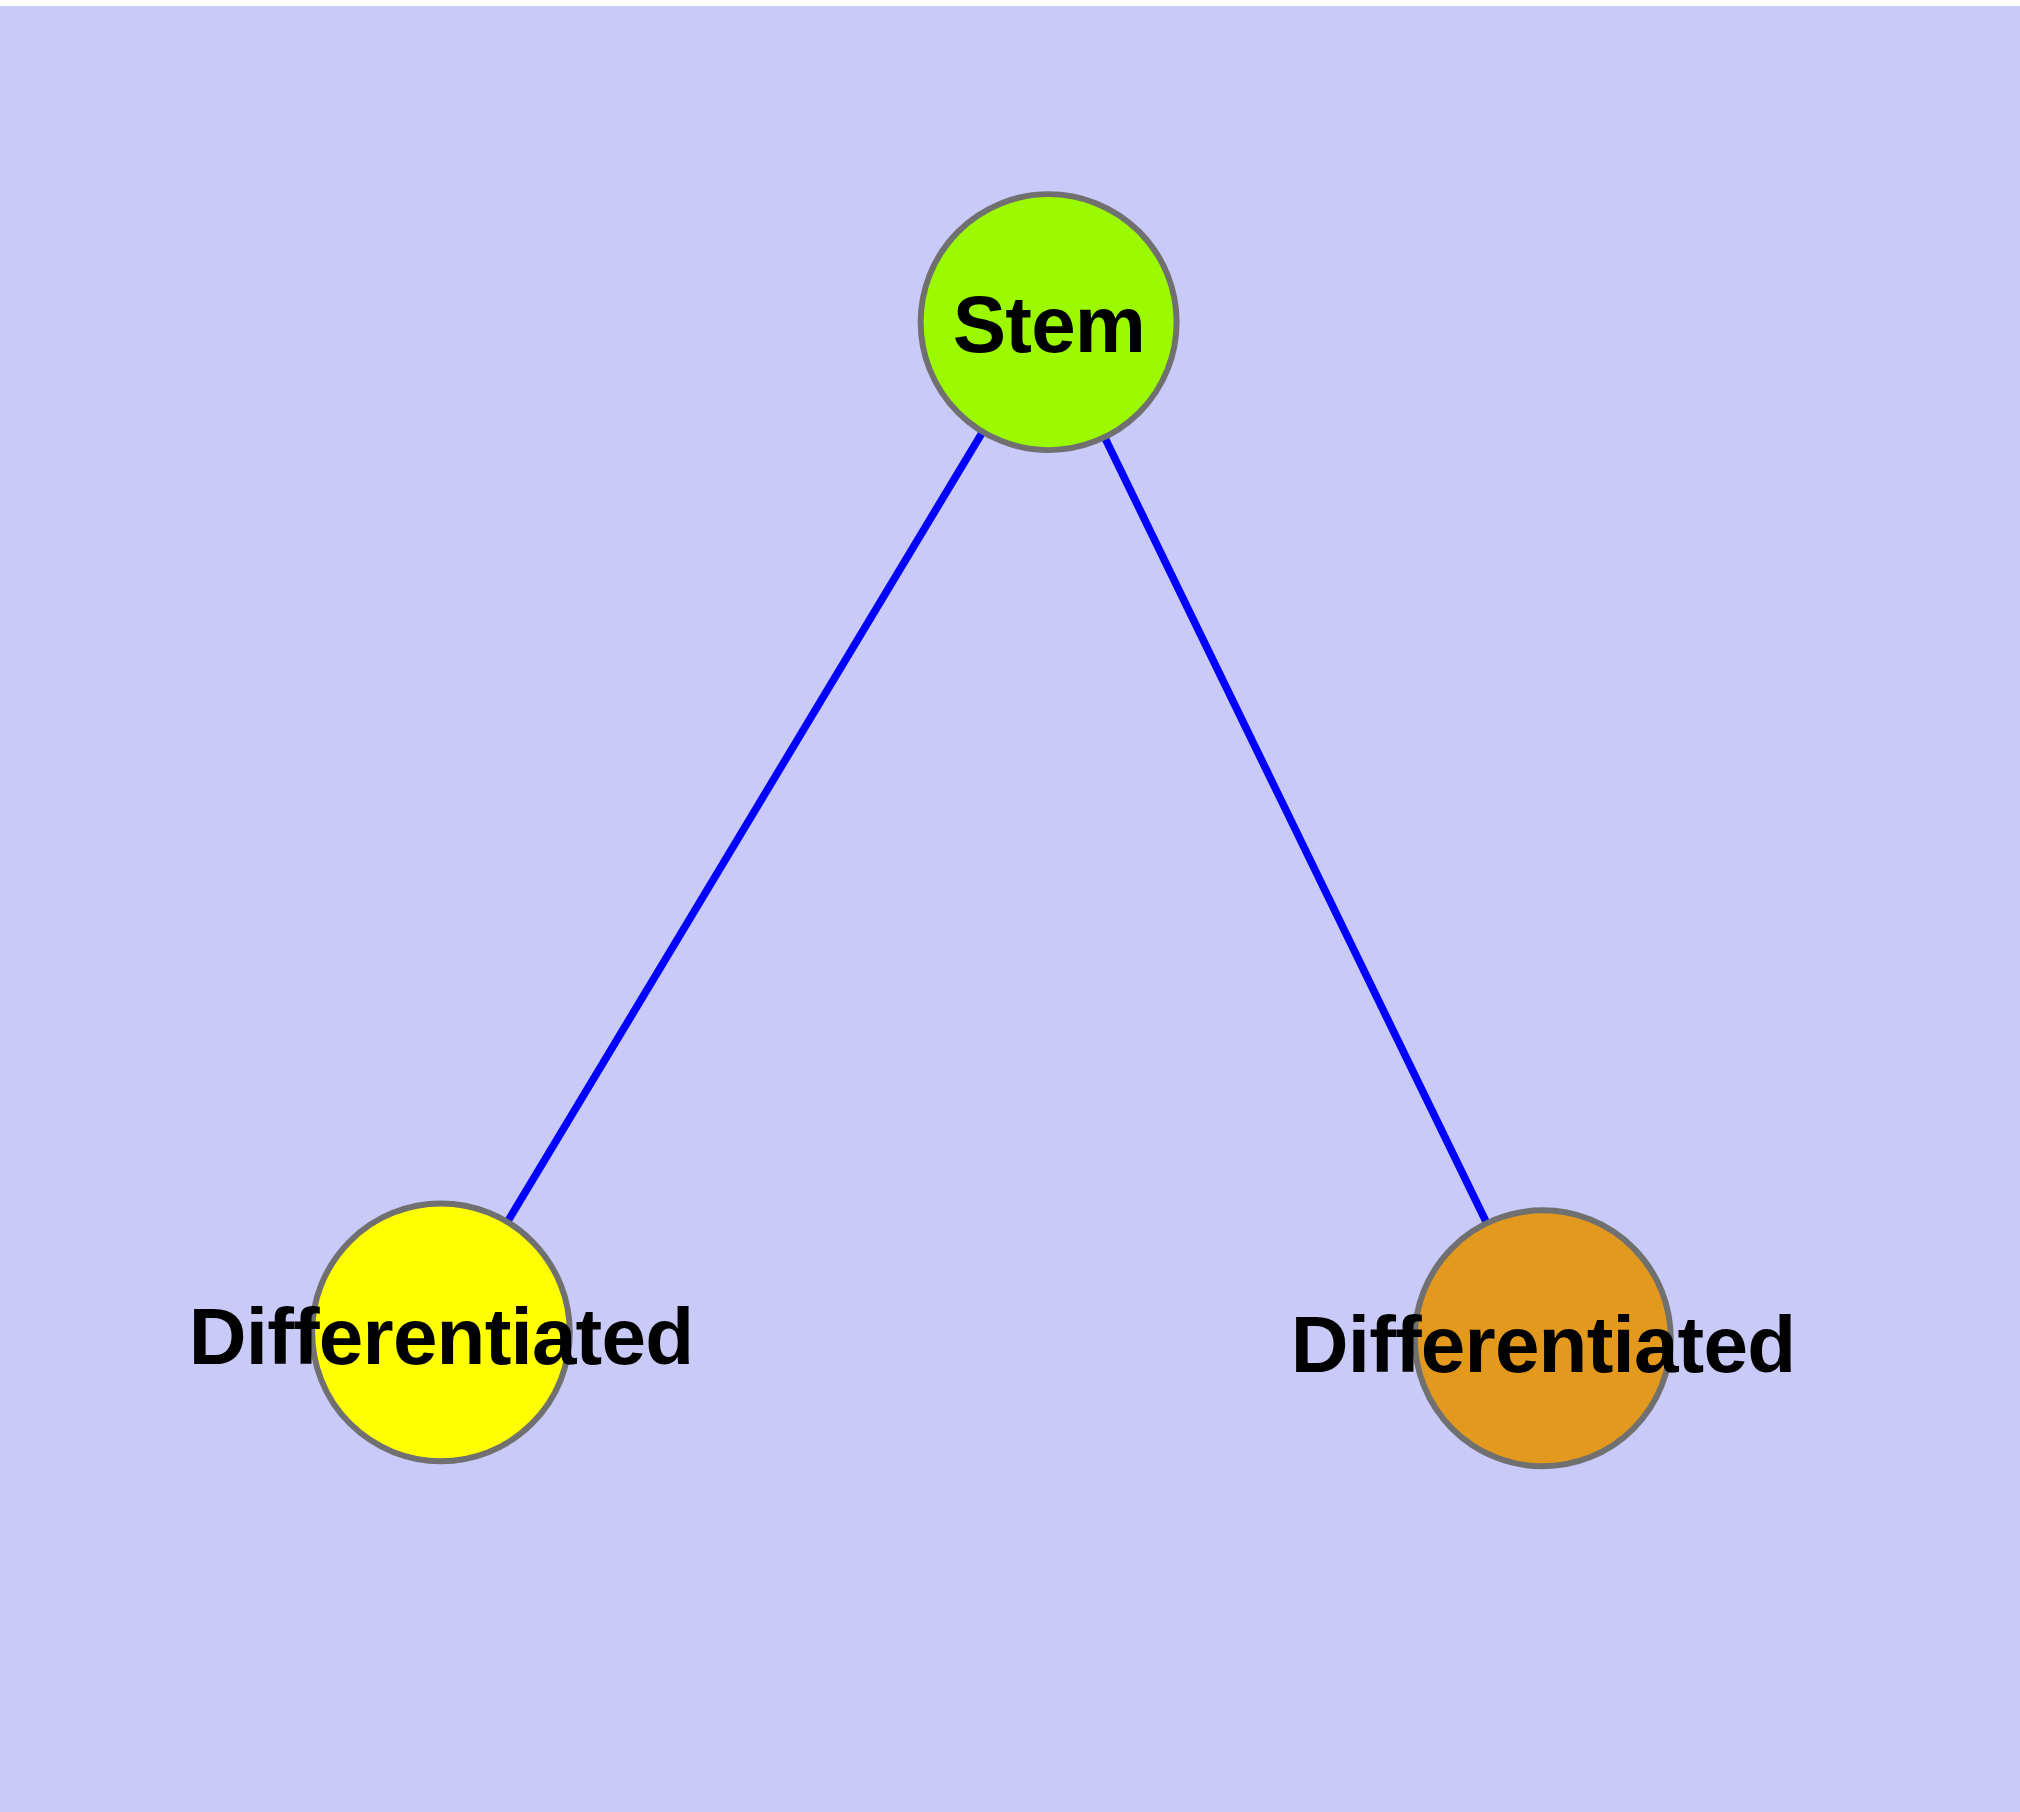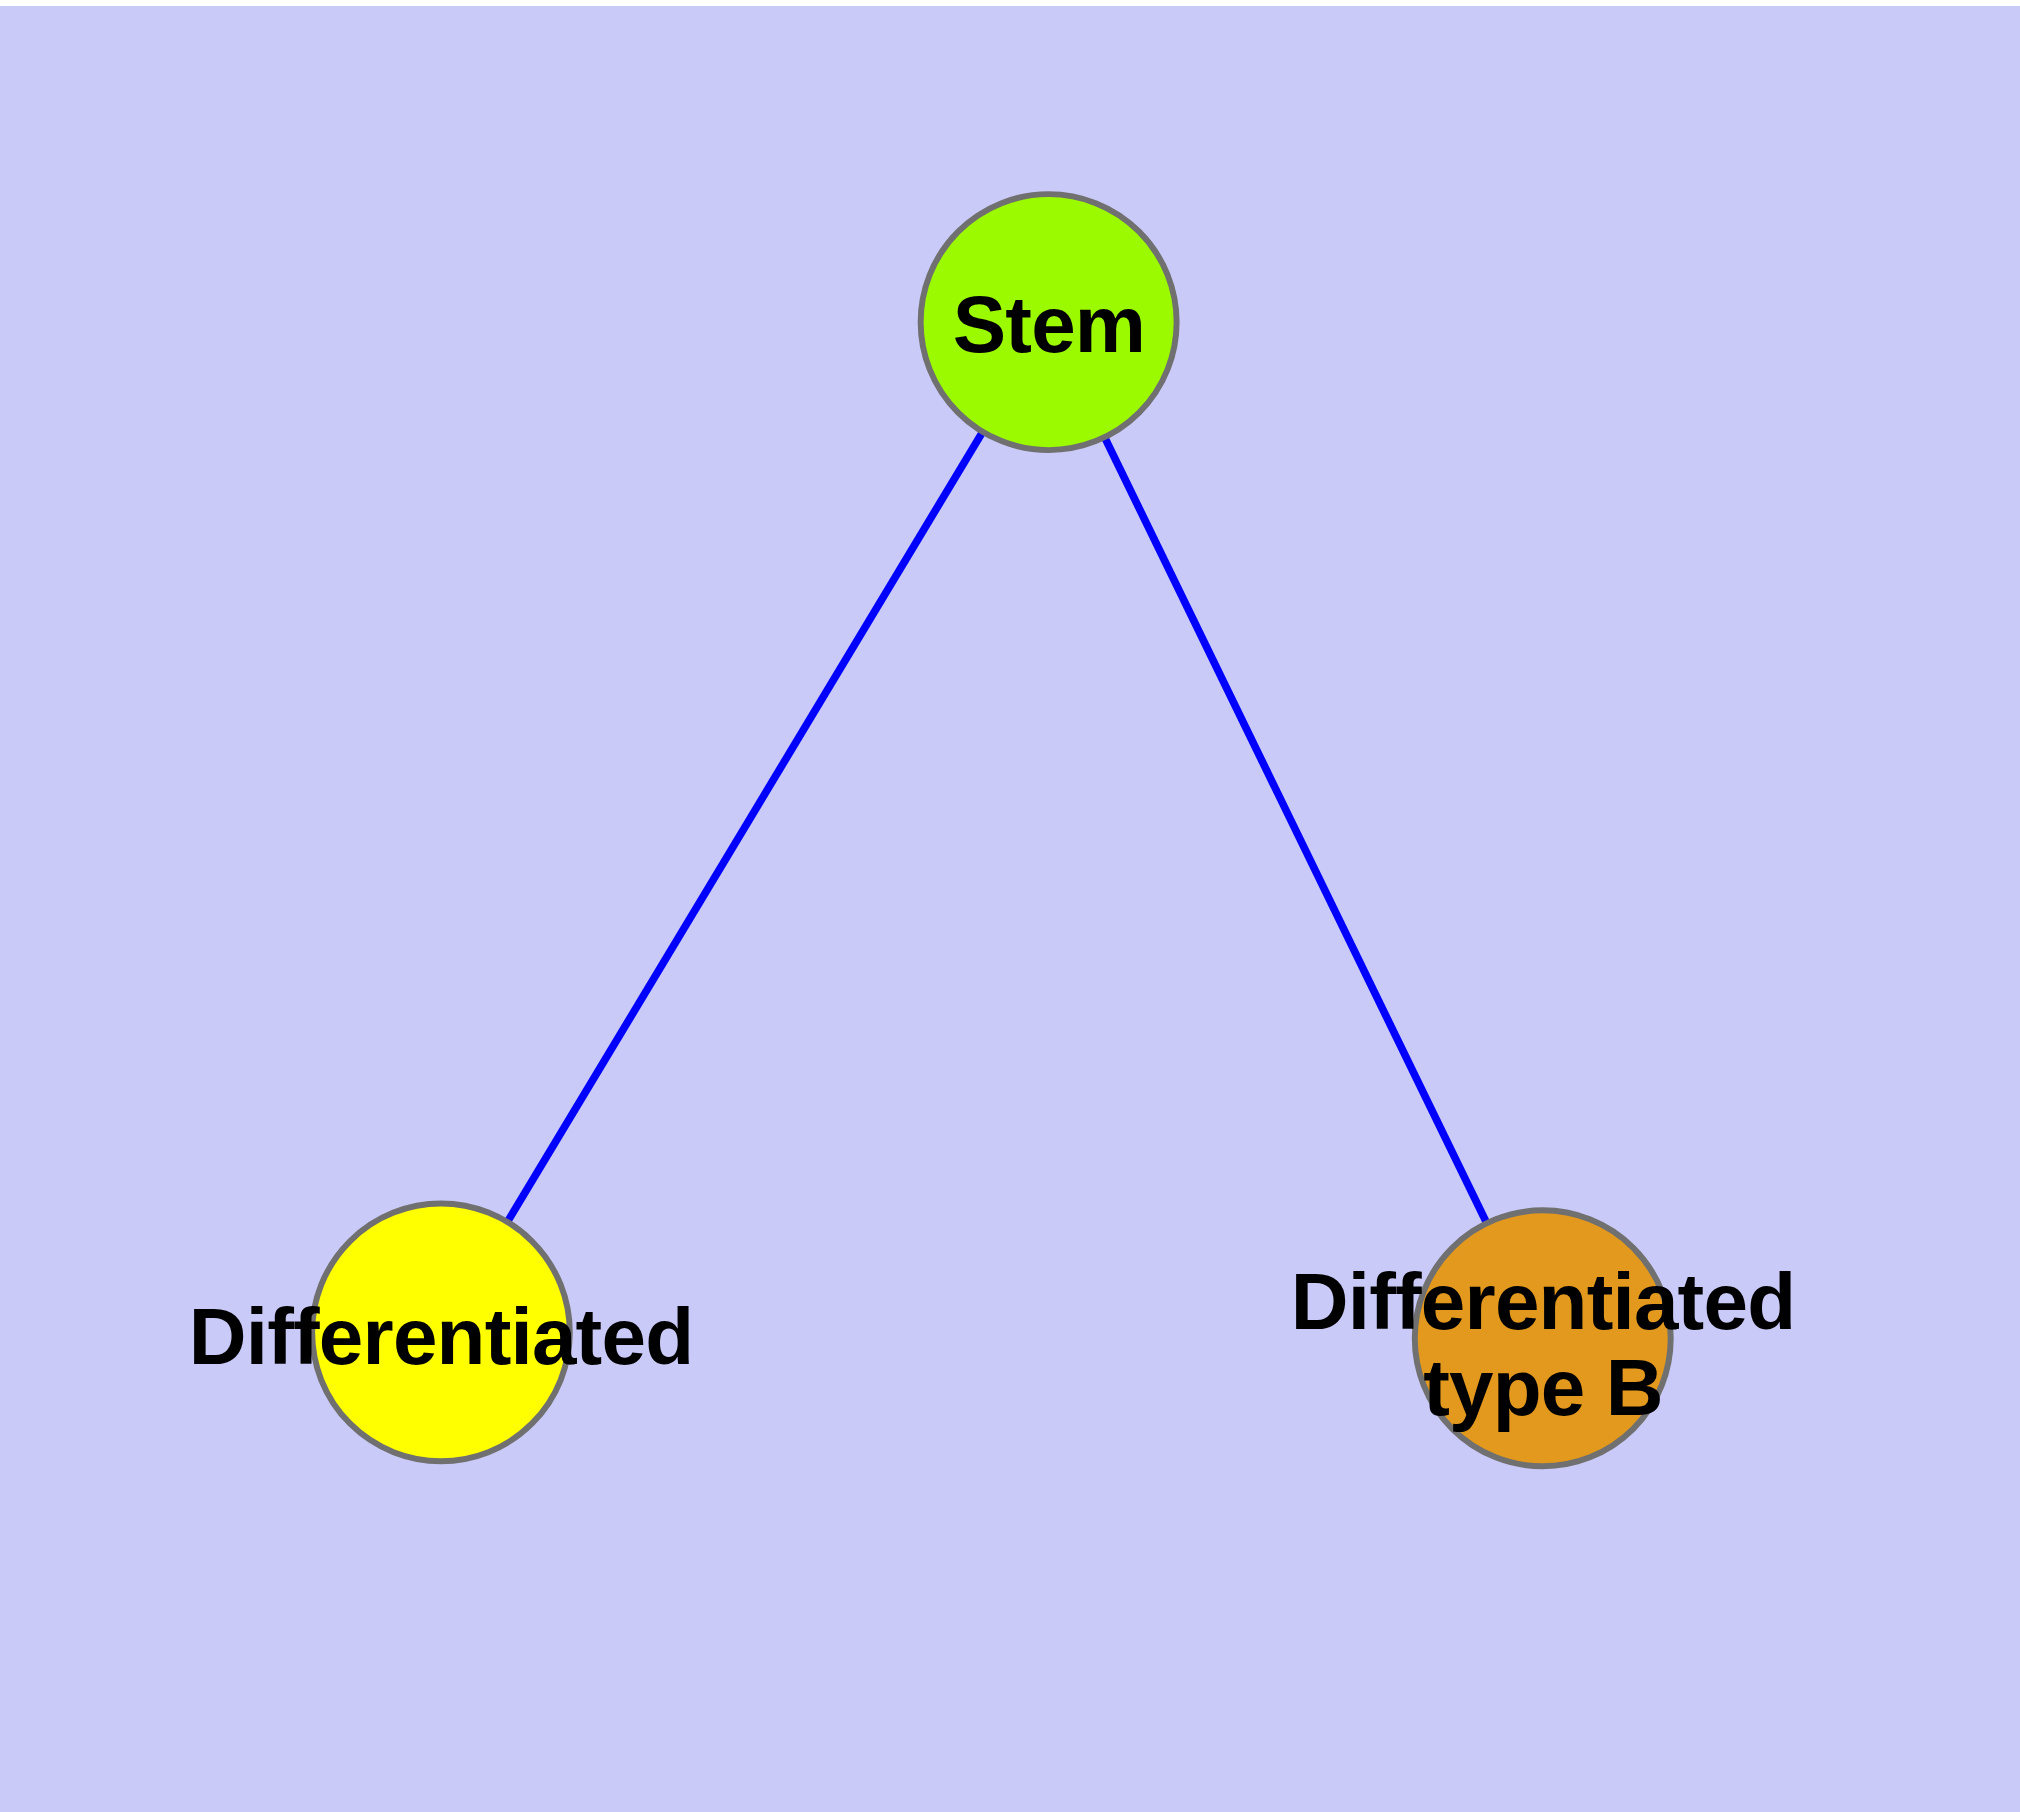--- a/index.html
+++ b/index.html
@@ -66,16 +66,15 @@
   <div class="node-label" id="label-stem">
     <span class="line">Stem</span>
   </div>
 
   <div class="node-label" id="label-type-a">
     <span class="line">Differentiated</span>
   </div>
 
   <div class="node-label" id="label-type-b">
     <span class="line">Differentiated</span>
-    <span class="line">type B</span>
   </div>
 </div>
 
 
 </body></html>

